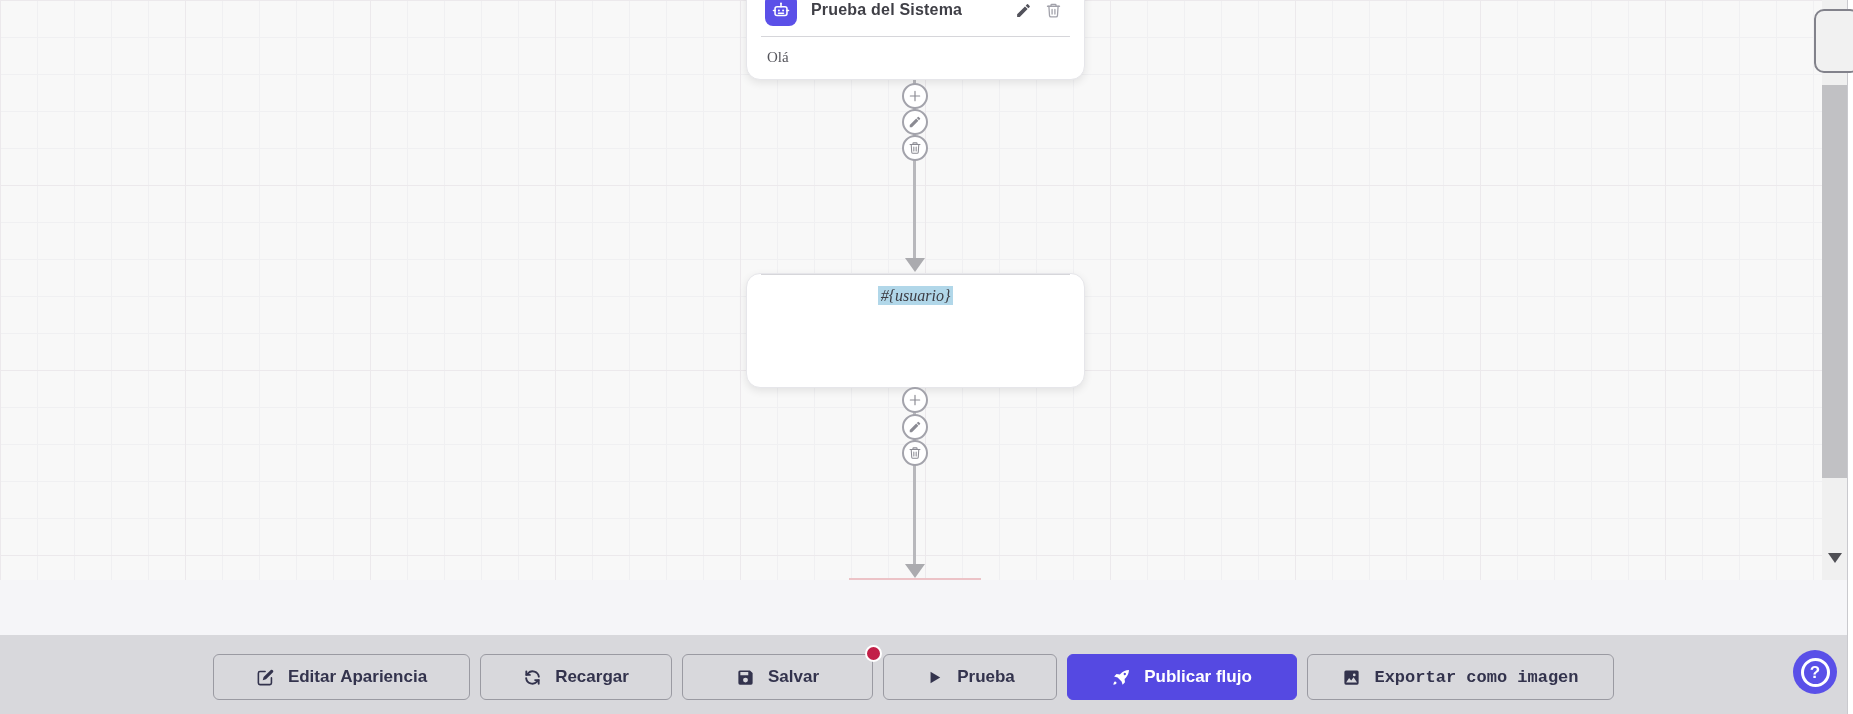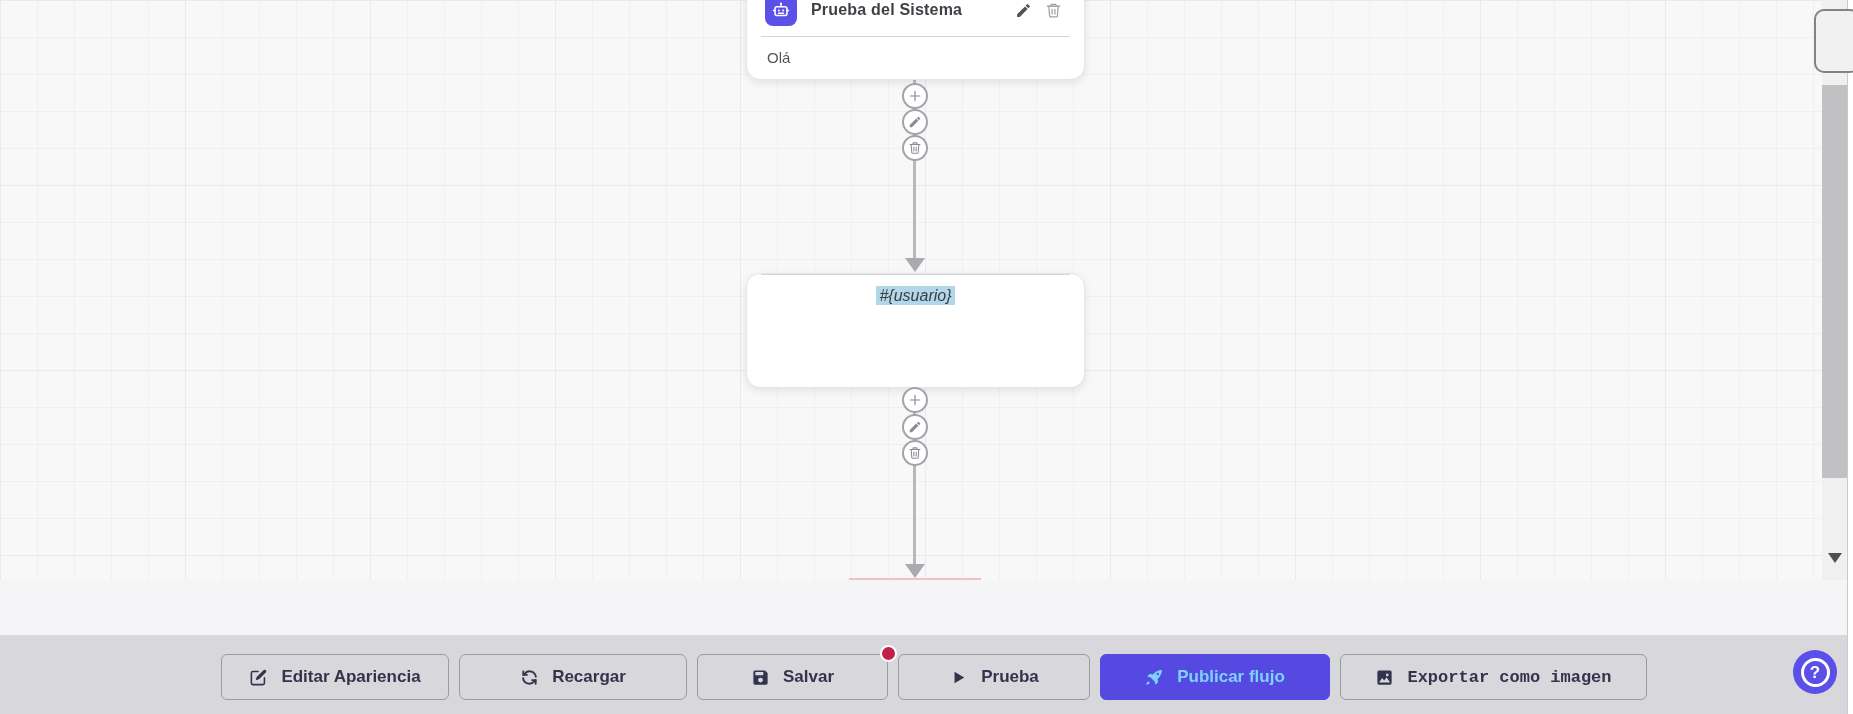--- a/index.html
+++ b/index.html
@@ -50,21 +50,21 @@
     font-size: 16px; font-weight: bold; color: #3f3f46;
     letter-spacing: 0.2px;
     white-space: nowrap;
   }
   .node-actions { margin-left: auto; display: flex; align-items: center; gap: 13px; }
   .icon-btn { background: none; border: none; cursor: pointer; padding: 0; line-height: 0; }
   .icon-btn svg { width: 17px; height: 17px; }
   .pencil-dark { color: #52525b; }
   .trash-gray  { color: #a1a1aa; }
   .node-sep { border: none; border-top: 1px solid #d6d6da; margin: 0 14px; }
-  .node-body { padding: 12px 20px 18px 20px; font-size: 15px; color: #55555c; }
+  .node-body { padding: 12px 20px 18px 20px; font-size: 15px; color: #55555c; font-family: Liberation Serif, serif; }
   .node-body.centered { text-align: center; }
   .var-chip {
     font-style: italic;
     font-size: 16px;
     color: #3d3d44;
     background: #b1d7e9;
     padding: 1px 3px;
   }
 
   
@@ -145,26 +145,26 @@
     font-family: "Liberation Sans", "DejaVu Sans", sans-serif;
     font-size: 17px; font-weight: bold;
     display: flex; align-items: center; justify-content: center;
     gap: 13px;
     cursor: pointer;
   }
   .tb-btn svg { width: 19px; height: 19px; flex: 0 0 auto; }
   .tb-btn.primary {
     background: #5549e2;
     border-color: #5549e2;
-    color: #7dd3fc;
-  }
-  .w-editar   { width: 228px; margin-left: 8px; }
-  .w-recargar { width: 228px; border-radius: 7px; }
+    color: #ffffff;
+  }
+  .w-editar   { width: 257px; }
+  .w-recargar { width: 192px; }
   .w-salvar   { width: 191px; }
-  .w-prueba   { width: 192px; text-align: right; }
+  .w-prueba   { width: 174px; text-align: right; }
   .w-publicar { width: 230px; }
   .w-exportar { width: 307px; font-family: Liberation Mono, monospace; }
   .badge-dot {
     position: absolute; top: -10px; right: -10px;
     width: 17px; height: 17px; border-radius: 50%;
     background: #c22048;
     border: 2px solid #fff;
   }
 
   

